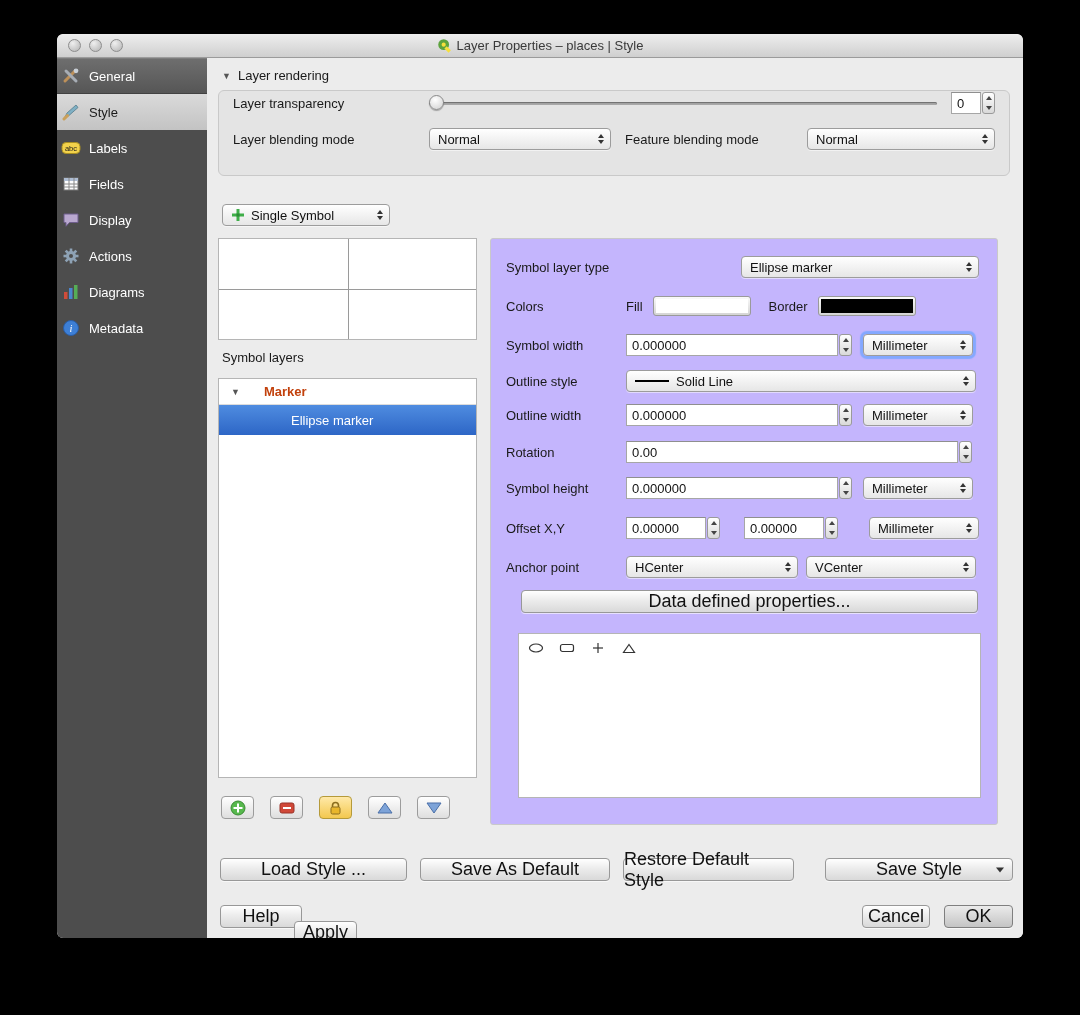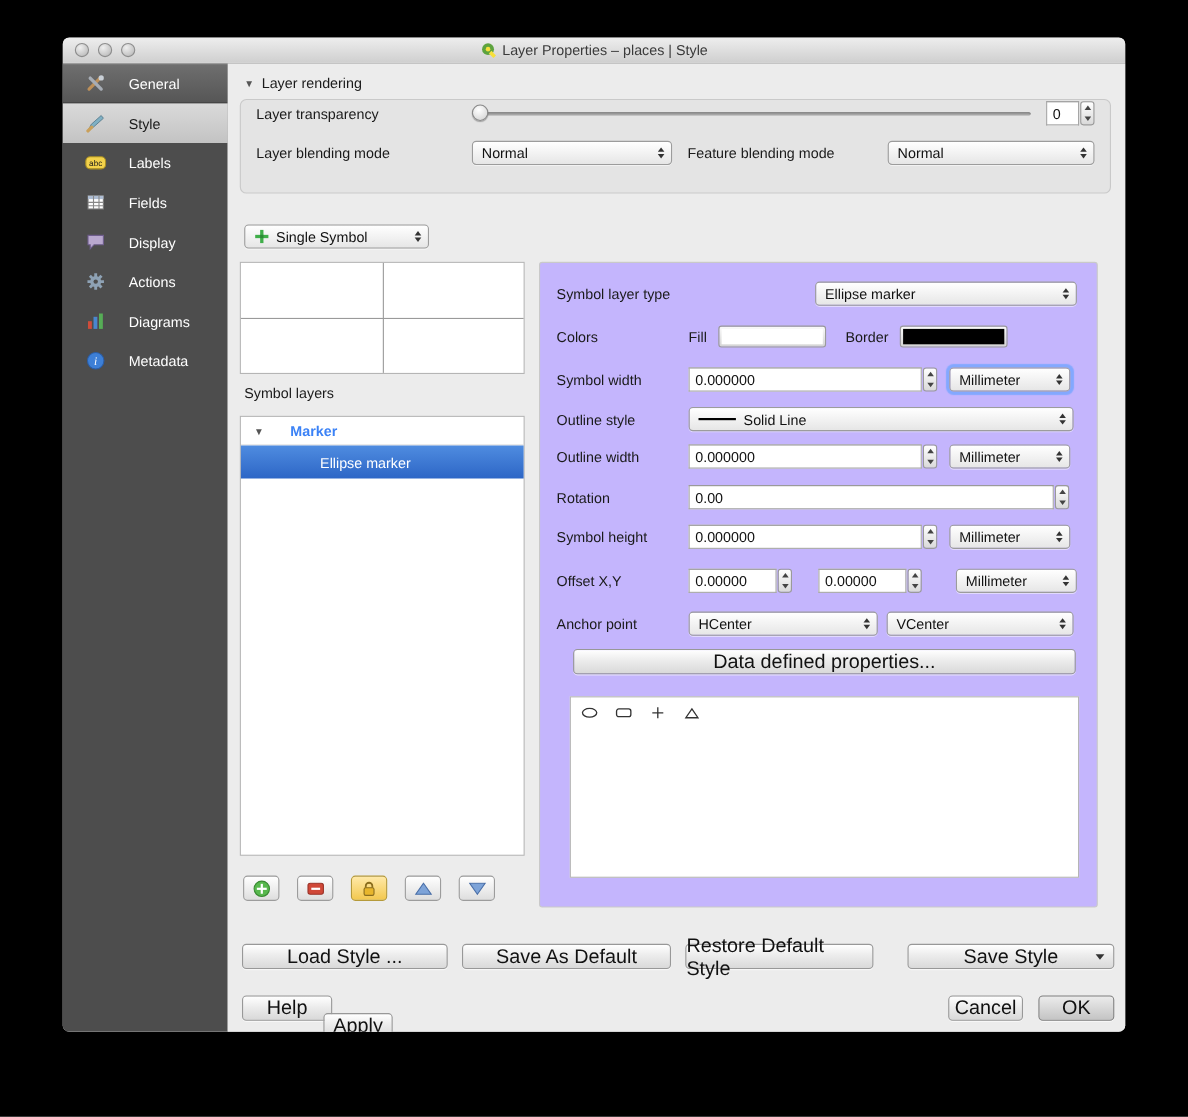--- a/index.html
+++ b/index.html
@@ -6,21 +6,21 @@
   *{box-sizing:border-box;}
   .window{position:absolute;left:57px;top:34px;width:966px;height:904px;background:#ececec;border-radius:6px;box-shadow:0 18px 50px rgba(0,0,0,.85);overflow:hidden;}
   
   .titlebar{position:absolute;left:0;top:0;right:0;height:24px;background:linear-gradient(#eeeeee,#cfcfcf);border-bottom:1px solid #9b9b9b;border-radius:6px 6px 0 0;display:flex;align-items:center;}
   .traffic{display:flex;gap:8px;margin-left:11px;}
   .light{width:13px;height:13px;border-radius:50%;background:radial-gradient(circle at 35% 30%,#efefef,#b2b2b2);border:1px solid #8d8d8d;}
   .title-wrap{position:absolute;left:0;right:0;display:flex;align-items:center;justify-content:center;gap:5px;pointer-events:none;}
   .title-wrap span{font-size:13px;color:#3a3a3a;}
   
   .sidebar{position:absolute;left:0;top:24px;bottom:0;width:150px;background:#4d4d4d;}
-  .side-item{height:36px;display:flex;align-items:center;gap:20px;padding-left:20px;cursor:default;}
+  .side-item{height:36px;display:flex;align-items:center;gap:8px;padding-left:4px;cursor:default;}
   .side-item .lbl{color:#fff;font-size:13px;}
   .side-item.first{background:linear-gradient(#6e6e6e,#565656);border-top:1px solid #7d7d7d;border-bottom:1px solid #424242;}
   .side-item.selected{background:linear-gradient(#dadada,#c3c3c3);}
   .side-item.selected .lbl{color:#1a1a1a;}
   .side-icon{width:20px;height:18px;display:flex;align-items:center;justify-content:center;flex:none;}
   
   .main{position:absolute;left:150px;top:24px;right:0;bottom:0;background:#ececec;}
   .lr-header{position:absolute;left:15px;top:10px;display:flex;align-items:center;gap:7px;font-size:13px;color:#1a1a1a;}
   .disc{font-size:9px;color:#555;}
   .lr-panel{position:absolute;left:11px;top:32px;width:792px;height:86px;background:#e4e4e4;border:1px solid #c9c9c9;border-radius:6px;padding:0 14px;}
@@ -47,21 +47,21 @@
   .renderer-popup{position:absolute;left:15px;top:146px;width:168px;}
   
   .preview-box{position:absolute;left:11px;top:180px;width:259px;height:102px;background:#fff;border:1px solid #b5b5b5;}
   .cross-h{position:absolute;left:0;right:0;top:50%;height:1px;background:#9a9a9a;}
   .cross-v{position:absolute;top:0;bottom:0;left:50%;width:1px;background:#9a9a9a;}
   .sl-label{position:absolute;left:15px;top:292px;font-size:13px;color:#1a1a1a;}
   
   .tree{position:absolute;left:11px;top:320px;width:259px;height:400px;background:#fff;border:1px solid #b5b5b5;}
   .tree-header{height:26px;display:flex;align-items:center;border-bottom:1px solid #dcdcdc;}
   .tree-header .disc{margin-left:12px;}
-  .tree-header b{margin-left:24px;font-size:13px;color:#3b82f6;}
+  .tree-header b{margin-left:24px;font-size:13px;color:#c2410c;}
   .tree-selected{height:30px;background:linear-gradient(#4f8ce0,#2d66c6);display:flex;align-items:center;}
   .tree-selected span{color:#fff;font-size:13px;margin-left:72px;}
   
   .tree-btns{position:absolute;left:14px;top:738px;display:flex;gap:16px;}
   .mini-btn{width:33px;height:23px;background:linear-gradient(#ffffff,#dedede);border:1px solid #9c9c9c;border-radius:4px;display:flex;align-items:center;justify-content:center;}
   .mini-btn.lock{background:linear-gradient(#ffe9a8,#f3c84f);border-color:#b59a3a;}
   
   .right-panel{position:absolute;left:283px;top:180px;width:508px;height:587px;background:#c4b5fd;border:1px solid #c9c9c9;border-radius:3px;}
   .rp-row{position:absolute;left:15px;right:18px;height:22px;display:flex;align-items:center;}
   .rp-row .form-label{width:120px;flex:none;}

